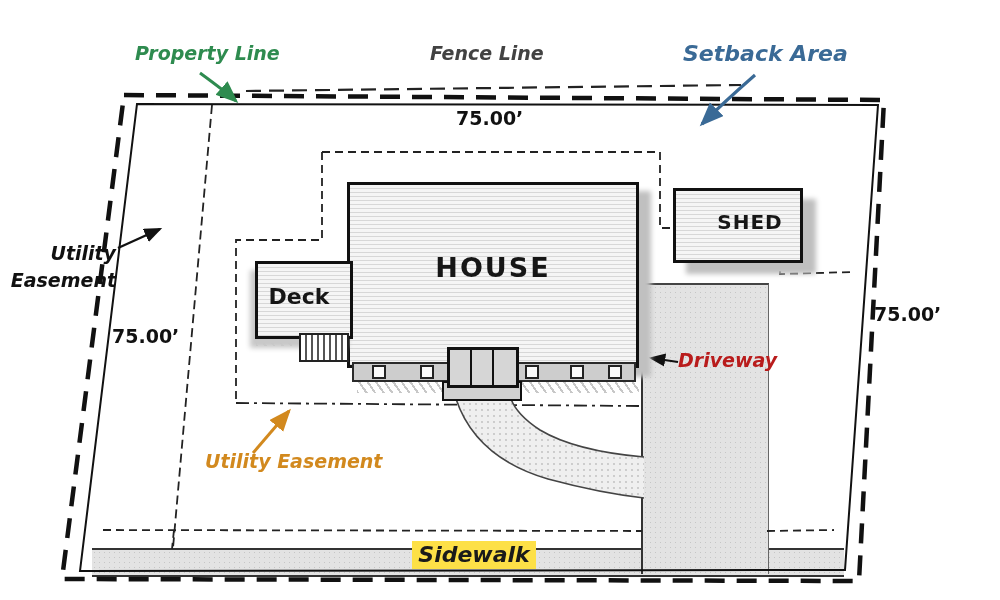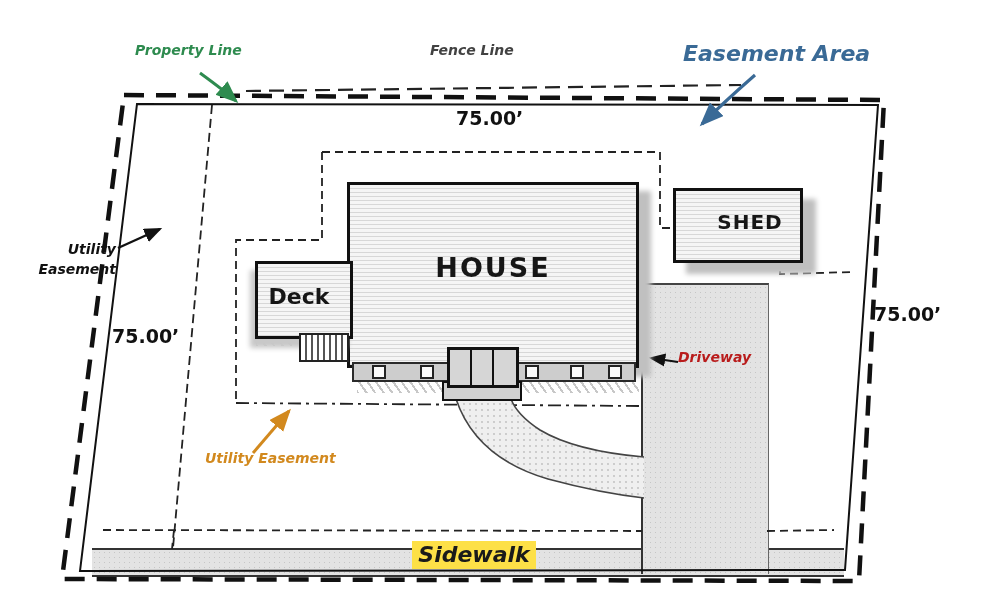--- a/index.html
+++ b/index.html
@@ -29,21 +29,21 @@
   .shed-title{left:673px;top:210px;width:154px;text-align:center;font-size:20px;font-weight:bold;letter-spacing:1px;color:#161616;z-index:5;}
   .stairs{left:299px;top:333px;width:46px;height:25px;border:2px solid #222;
     background:repeating-linear-gradient(to right,#fff 0 4px,#555 4px 6px);z-index:4;}
   .porch{left:352px;top:362px;width:280px;height:16px;background:#cdcdcd;border:2px solid #2a2a2a;z-index:4;}
   .post{width:10px;height:10px;background:#fafafa;border:2px solid #222;top:365px;z-index:5;}
   .hatch{background:repeating-linear-gradient(55deg,#9a9a9a 0 2px,transparent 2px 7px);opacity:.55;z-index:3;}
   .entry{left:447px;top:347px;width:66px;height:35px;background:#d6d6d6;border:3px solid #111;z-index:6;
     background-image:linear-gradient(to right,transparent 0 20px,#111 20px 22px,transparent 22px 42px,#111 42px 44px,transparent 44px);}
   .entry-step{left:442px;top:381px;width:76px;height:16px;background:#d0d0d0;border:2px solid #111;z-index:5;}
   
-  .lab{font-weight:bold;font-style:italic;font-size:14px;white-space:nowrap;z-index:7;}
+  .lab{font-weight:bold;font-style:italic;font-size:19px;white-space:nowrap;z-index:7;}
   .dim{font-weight:bold;font-size:19px;color:#111;white-space:nowrap;z-index:7;}
   .lab-property{left:135px;top:42px;color:#2e8b4f;}
   .lab-fence{left:430px;top:42px;color:#424242;}
   .lab-setback{left:683px;top:41px;color:#3a6a96;font-size:22px;}
   .lab-easement-left{left:0px;top:240px;width:116px;text-align:right;color:#111;line-height:1.4;}
   .lab-easement-bottom{left:205px;top:450px;color:#d2891e;}
   .lab-driveway{left:678px;top:349px;color:#b91c1c;}
   .dim-left{left:112px;top:325px;}
   .dim-top{left:456px;top:107px;}
   .dim-right{left:874px;top:303px;}
@@ -121,21 +121,21 @@
   <div class="abs post" style="left:372px;"></div>
   <div class="abs post" style="left:420px;"></div>
   <div class="abs post" style="left:525px;"></div>
   <div class="abs post" style="left:570px;"></div>
   <div class="abs post" style="left:608px;"></div>
   <div class="abs entry"></div>
   <div class="abs entry-step"></div>
 
   <div class="abs lab lab-property">Property Line</div>
   <div class="abs lab lab-fence">Fence Line</div>
-  <div class="abs lab lab-setback">Easement Area</div>
+  <div class="abs lab lab-setback">Setback Area</div>
   <div class="abs lab lab-easement-left">
     <div>Utility</div>
     <div>Easement</div>
   </div>
   <div class="abs lab lab-easement-bottom">Utility Easement</div>
   <div class="abs lab lab-driveway">Driveway</div>
   <div class="abs sidewalk-label">Sidewalk</div>
 
   <div class="abs dim dim-left">75.00’</div>
   <div class="abs dim dim-top">75.00’</div>

